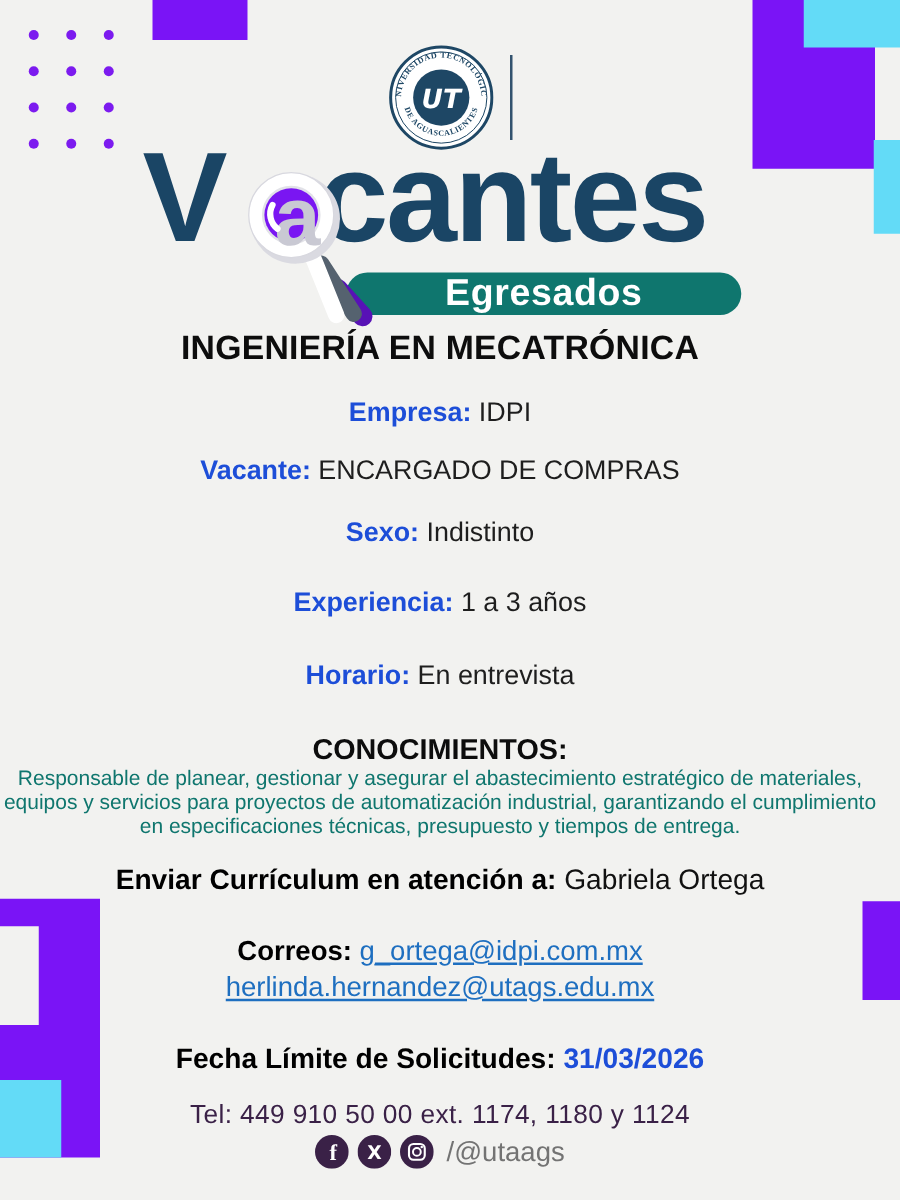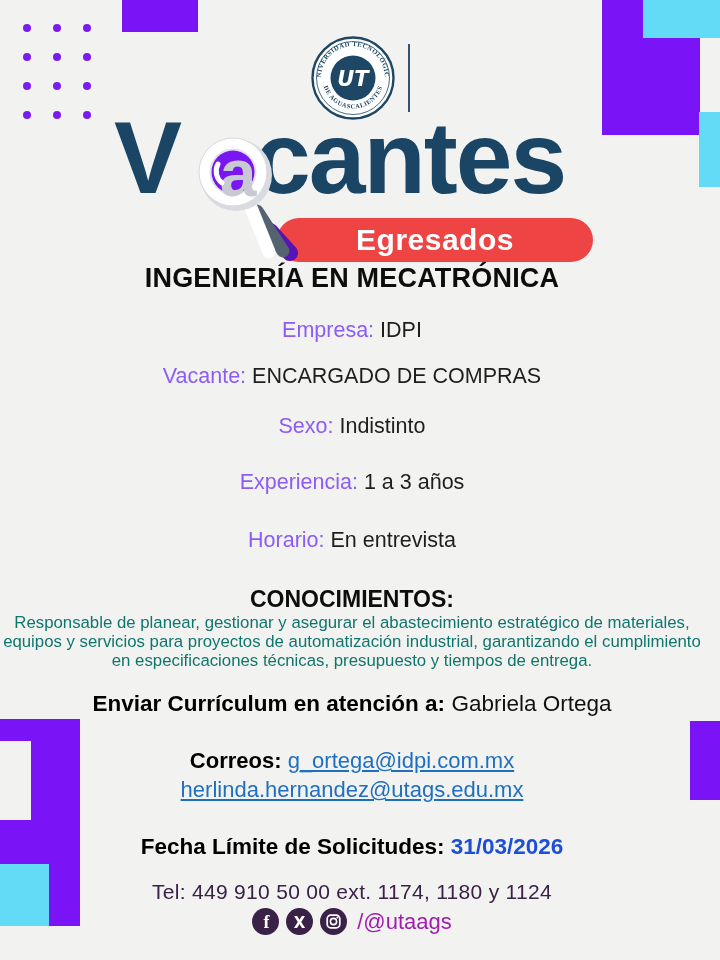--- a/index.html
+++ b/index.html
@@ -25,45 +25,45 @@
         align-items:center;gap:13px;z-index:2;}
   .logo-divider{width:2px;height:68px;background:#33536F;}
   .logo-text{text-align:left;color:#1C4363;font-family:"Liberation Serif",serif;}
   .logo-l1,.logo-l2{font-size:23px;font-weight:700;letter-spacing:1.2px;line-height:25px;}
   .logo-l3{font-size:13px;font-weight:700;letter-spacing:1.7px;margin-top:2px;}
   
   .title-row{position:absolute;left:114px;top:112px;display:flex;z-index:4;
              color:#1A4565;font-weight:700;font-size:102px;line-height:92px;letter-spacing:-2px;}
   .mag-slot{width:74px;}
   .magnifier{position:absolute;left:163px;top:112px;z-index:6;}
-  .badge{position:absolute;left:277px;top:218px;width:316px;height:44px;background:#ef4444;
+  .badge{position:absolute;left:277px;top:218px;width:316px;height:34px;background:#0f766e;
          border-radius:22px;display:flex;align-items:center;justify-content:center;z-index:3;
          color:#ffffff;font-size:30px;font-weight:700;letter-spacing:0.5px;}
   
   .cline{position:absolute;left:0;right:16px;text-align:center;z-index:2;color:#111;}
   .heading{top:263px;font-size:27px;font-weight:800;letter-spacing:0.2px;color:#0D0D0D;}
   .f0{top:318px}.f1{top:364px}.f2{top:414px}.f3{top:470px}.f4{top:528px}
   .field{font-size:21.5px;}
-  .field b{font-weight:400;color:#8b5cf6;}
+  .field b{font-weight:700;color:#1d4ed8;}
   .field span{font-weight:400;color:#1E1E1E;}
   .khead{top:586px;font-size:23px;font-weight:800;color:#0D0D0D;}
   .kl{font-size:16.8px;color:#0f766e;}
   .k0{top:613px}.k1{top:632px}.k2{top:651px}
   .attention{top:691px;font-size:22.5px;}
   .attention b{font-weight:700;color:#000;}
   .emails1{top:748px;font-size:22px;}
   .emails1 b{font-weight:700;color:#000;}
   .emails2{top:777px;font-size:22px;}
   a.maillink{color:#1E6FC0;text-decoration:underline;font-weight:400;}
   .deadline{top:834px;font-size:22.5px;}
   .deadline b{font-weight:700;color:#000;}
   .deadline span{font-weight:700;color:#1d4ed8;}
   .phone{top:880px;font-size:21px;color:#3A2147;font-weight:500;letter-spacing:0.3px;}
   .social{top:908px;display:flex;justify-content:center;align-items:center;gap:7px;}
-  .social .handle{font-size:22px;color:#a21caf;font-weight:500;margin-left:3px;}
+  .social .handle{font-size:22px;color:#737373;font-weight:500;margin-left:3px;}
   .social svg{display:block;}
 </style>
 </head>
 <body>
 
 <div class="poster">
 
   <div class="decor rect-purple tl-rect"></div>
   <div class="decor dot-grid">
     <i></i>

